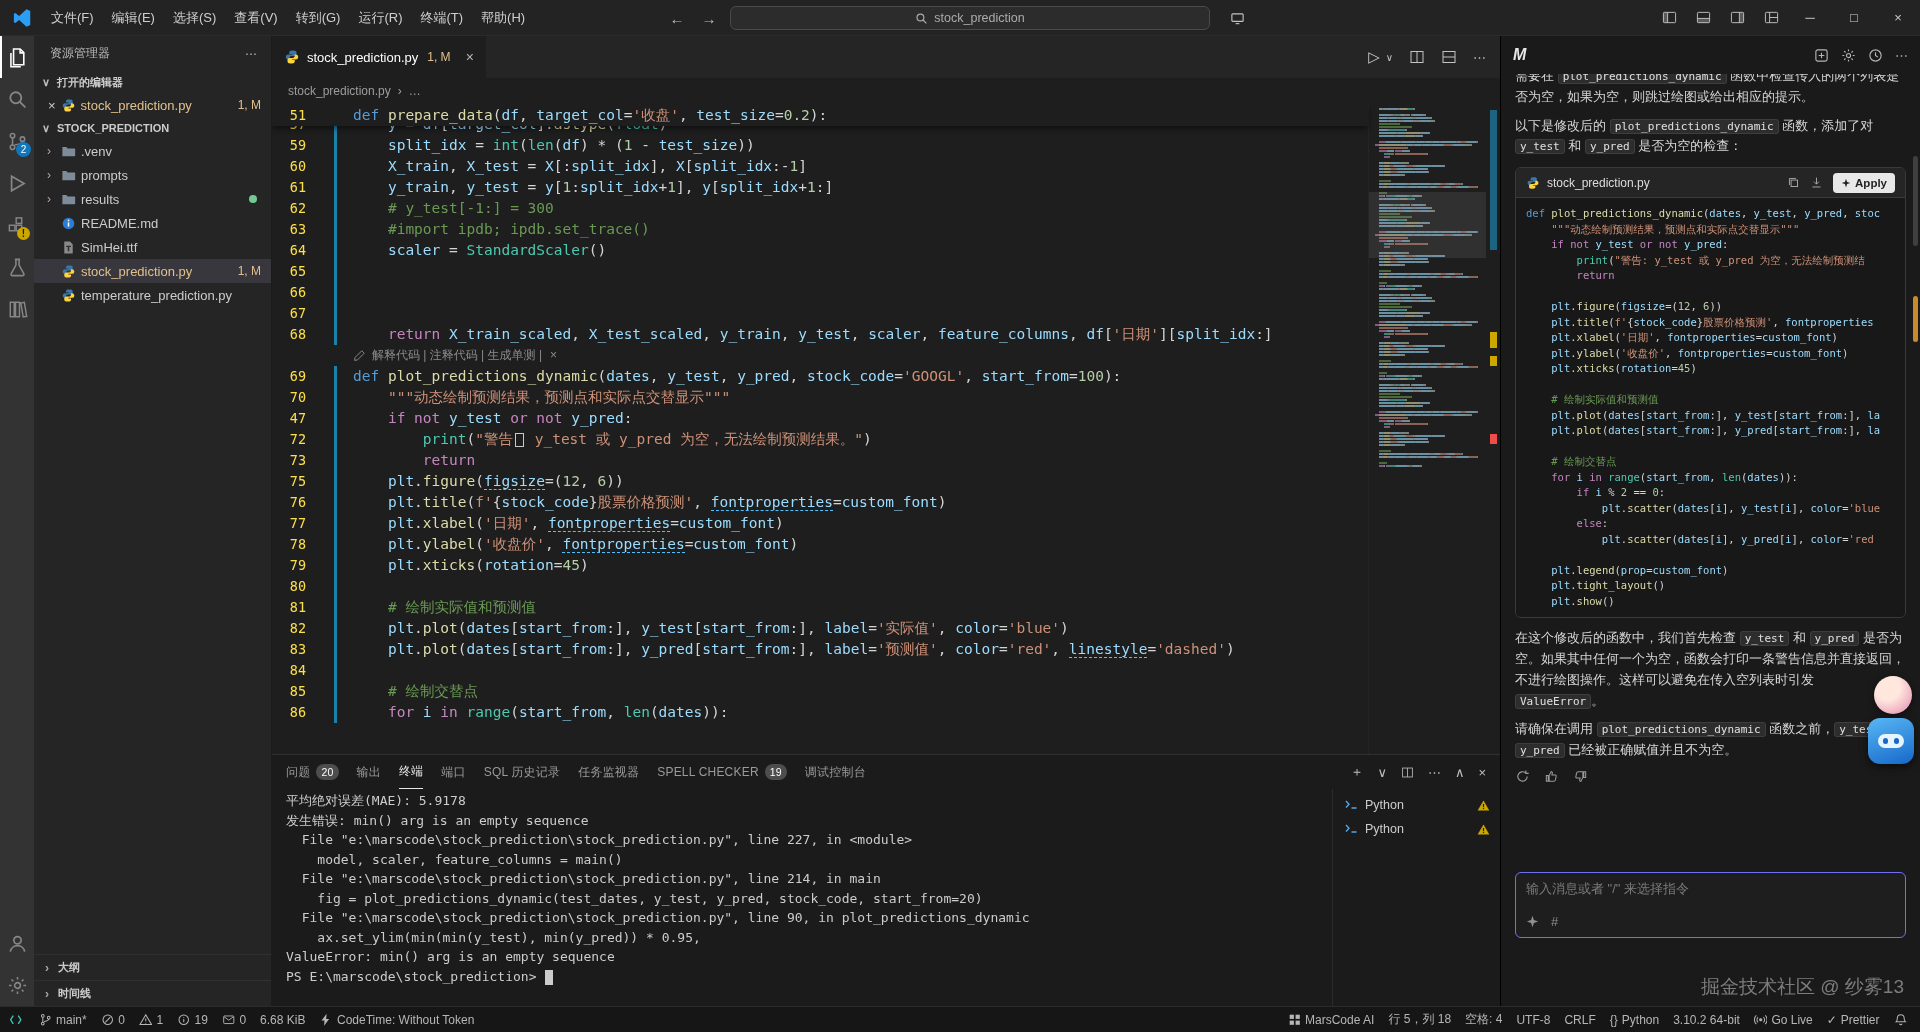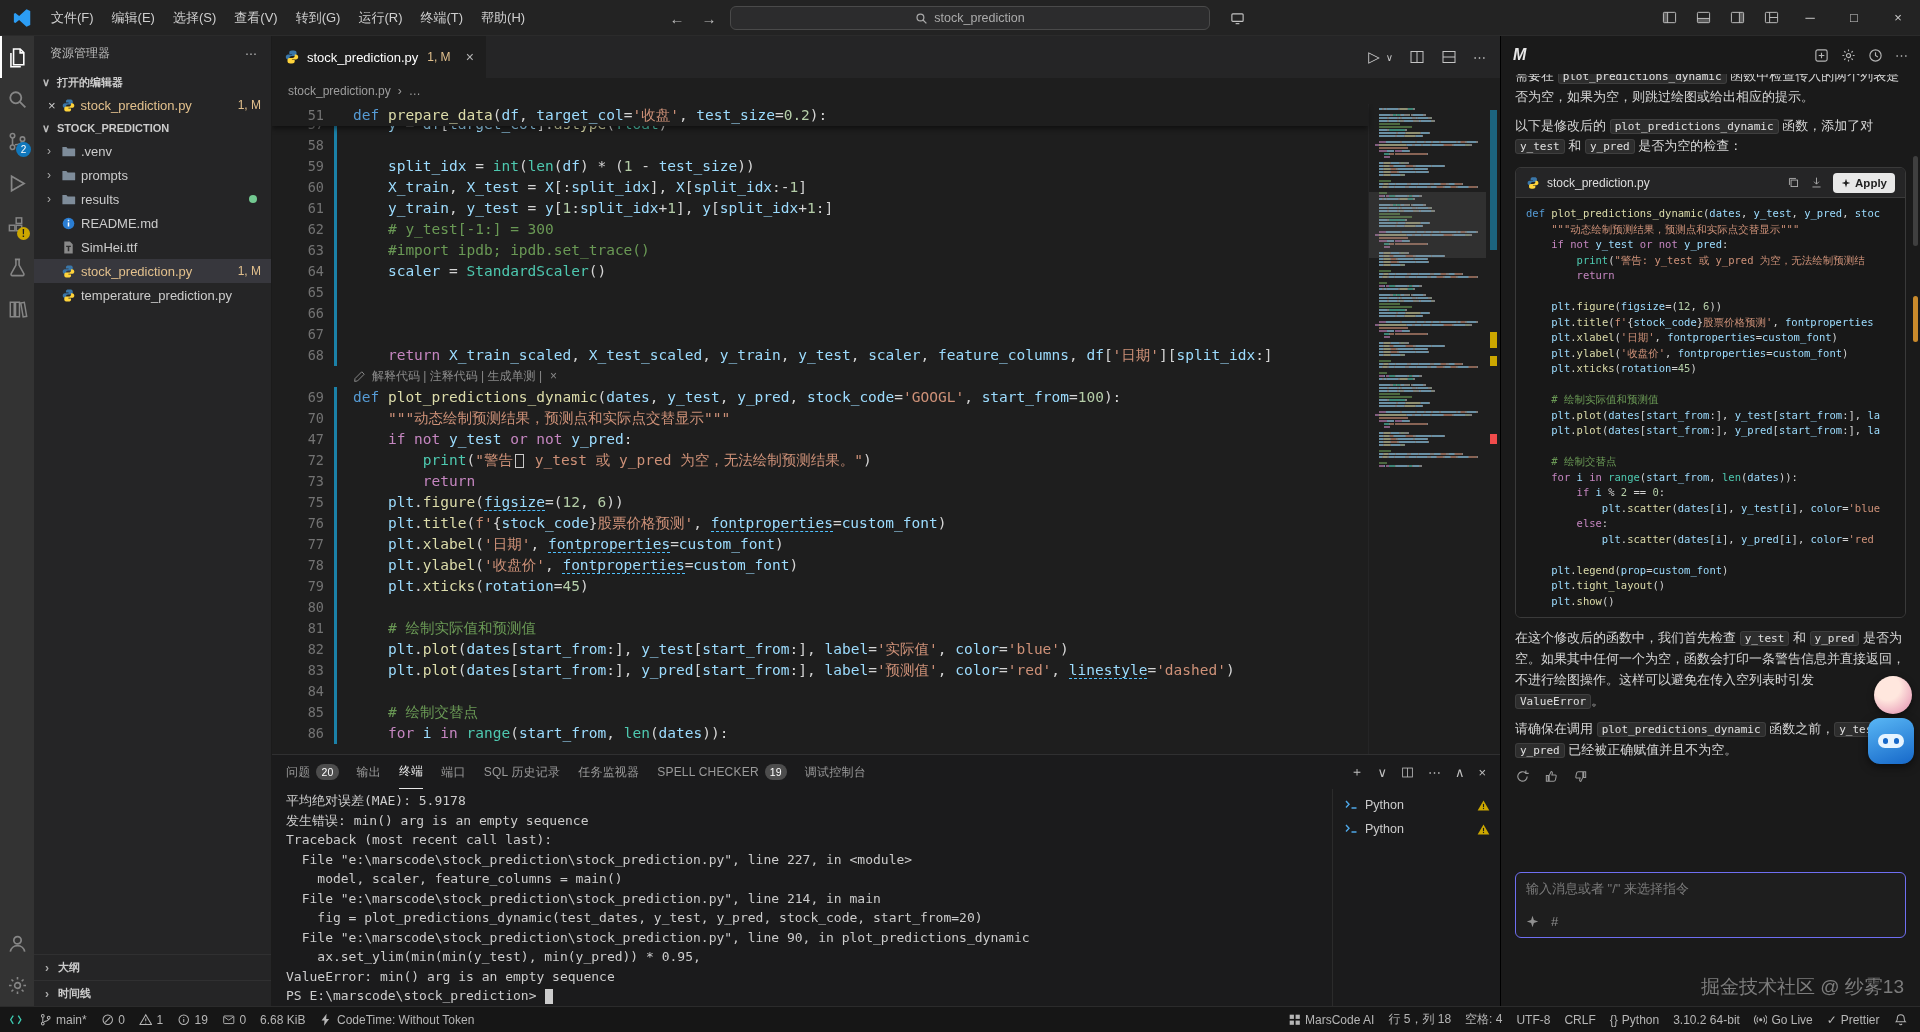--- a/index.html
+++ b/index.html
@@ -76,21 +76,21 @@
   .tab-actions .chev-small { font-size:10px; margin-left:-10px; color:#c5c5c5; }
   .run-glyph { font-size:15px; color:#cccccc; }
 
   .breadcrumb { height:26px; flex:0 0 26px; display:flex; align-items:center; gap:7px;
     padding:0 16px; font-size:12px; color:#9d9d9d; }
 
   .code-area { flex:1; position:relative; min-height:0; overflow:hidden; background:#1e1e1e; }
   .code-scroll { position:absolute; left:0; right:132px; top:10px; }
   .cl { height:21px; display:flex; align-items:center; font-family:"DejaVu Sans Mono", monospace;
     font-size:14.5px; line-height:21px; white-space:pre; }
-  .gut { width:62px; flex:0 0 62px; text-align:right; color:#737373; font-size:13.5px; padding-right:10px; }
+  .gut { width:62px; flex:0 0 62px; text-align:center; color:#fde047; font-size:13.5px; padding-right:10px; }
   .gitmark { width:3px; height:21px; flex:0 0 3px; margin-right:16px; }
   .gitmark.on { background:#1b81a8; }
   .sticky-line { position:absolute; top:0; left:0; right:132px; height:22px; background:#1e1e1e;
     z-index:5; box-shadow:0 3px 5px rgba(0,0,0,.45); display:flex; align-items:center; }
   .sticky-line .cl { height:22px; }
   .lens-row { color:#8a8a8a; font-size:12px; font-family:"Liberation Sans", sans-serif; padding-left:81px; gap:6px; }
   .lens-row .icon svg { width:13px; height:13px; }
   .lens-label { cursor:pointer; }
   .lens-close { color:#8a8a8a; cursor:pointer; margin-left:2px; }
 
@@ -508,21 +508,20 @@
       </div>
       <div class="breadcrumb">
         <span>stock_prediction.py</span>
         <span>›</span>
         <span>…</span>
       </div>
 
       <div class="code-area">
         <div class="code-scroll" id="code-lines">
             <div class="cl"><span class="gut">57</span><span class="gitmark on"></span><span class="code"><span class="tk-v">    y </span><span class="tk-o">= </span><span class="tk-v">df</span><span class="tk-o">[</span><span class="tk-v">target_col</span><span class="tk-o">].</span><span class="tk-f">astype</span><span class="tk-o">(</span><span class="tk-ty">float</span><span class="tk-o">)</span></span></div>
-            <div class="cl"><span class="gut">58</span><span class="gitmark on"></span><span class="code"></span></div>
             <div class="cl"><span class="gut">59</span><span class="gitmark on"></span><span class="code"><span class="tk-v">    split_idx </span><span class="tk-o">= </span><span class="tk-ty">int</span><span class="tk-o">(</span><span class="tk-ty">len</span><span class="tk-o">(</span><span class="tk-v">df</span><span class="tk-o">) * (</span><span class="tk-n">1</span><span class="tk-o"> - </span><span class="tk-v">test_size</span><span class="tk-o">))</span></span></div>
             <div class="cl"><span class="gut">60</span><span class="gitmark on"></span><span class="code"><span class="tk-v">    X_train</span><span class="tk-o">, </span><span class="tk-v">X_test </span><span class="tk-o">= </span><span class="tk-v">X</span><span class="tk-o">[:</span><span class="tk-v">split_idx</span><span class="tk-o">], </span><span class="tk-v">X</span><span class="tk-o">[</span><span class="tk-v">split_idx</span><span class="tk-o">:-</span><span class="tk-n">1</span><span class="tk-o">]</span></span></div>
             <div class="cl"><span class="gut">61</span><span class="gitmark on"></span><span class="code"><span class="tk-v">    y_train</span><span class="tk-o">, </span><span class="tk-v">y_test </span><span class="tk-o">= </span><span class="tk-v">y</span><span class="tk-o">[</span><span class="tk-n">1</span><span class="tk-o">:</span><span class="tk-v">split_idx</span><span class="tk-o">+</span><span class="tk-n">1</span><span class="tk-o">], </span><span class="tk-v">y</span><span class="tk-o">[</span><span class="tk-v">split_idx</span><span class="tk-o">+</span><span class="tk-n">1</span><span class="tk-o">:]</span></span></div>
             <div class="cl"><span class="gut">62</span><span class="gitmark on"></span><span class="code"><span class="tk-c">    # y_test[-1:] = 300</span></span></div>
             <div class="cl"><span class="gut">63</span><span class="gitmark on"></span><span class="code"><span class="tk-c">    #import ipdb; ipdb.set_trace()</span></span></div>
             <div class="cl"><span class="gut">64</span><span class="gitmark on"></span><span class="code"><span class="tk-v">    scaler </span><span class="tk-o">= </span><span class="tk-ty">StandardScaler</span><span class="tk-o">()</span></span></div>
             <div class="cl"><span class="gut">65</span><span class="gitmark on"></span></div>
             <div class="cl"><span class="gut">66</span><span class="gitmark on"></span></div>
             <div class="cl"><span class="gut">67</span><span class="gitmark on"></span><span class="code"></span></div>
             <div class="cl"><span class="gut">68</span><span class="gitmark on"></span><span class="code"><span class="tk-k">    return </span><span class="tk-v">X_train_scaled</span><span class="tk-o">, </span><span class="tk-v">X_test_scaled</span><span class="tk-o">, </span><span class="tk-v">y_train</span><span class="tk-o">, </span><span class="tk-v">y_test</span><span class="tk-o">, </span><span class="tk-v">scaler</span><span class="tk-o">, </span><span class="tk-v">feature_columns</span><span class="tk-o">, </span><span class="tk-v">df</span><span class="tk-o">[</span><span class="tk-s">'日期'</span><span class="tk-o">][</span><span class="tk-v">split_idx</span><span class="tk-o">:]</span></span></div>
@@ -1866,21 +1865,20 @@
             </span>
             <span>⋯</span>
             <span>∧</span>
             <span>×</span>
           </div>
         </div>
         <div class="panel-body">
           <div class="terminal" id="terminal-output">
               <div class="term-line">平均绝对误差(MAE): 5.9178</div>
               <div class="term-line">发生错误: min() arg is an empty sequence</div>
-              <div class="term-line">Traceback (most recent call last):</div>
               <div class="term-line">  File "e:\marscode\stock_prediction\stock_prediction.py", line 227, in &lt;module&gt;</div>
               <div class="term-line">    model, scaler, feature_columns = main()</div>
               <div class="term-line">  File "e:\marscode\stock_prediction\stock_prediction.py", line 214, in main</div>
               <div class="term-line">    fig = plot_predictions_dynamic(test_dates, y_test, y_pred, stock_code, start_from=20)</div>
               <div class="term-line">  File "e:\marscode\stock_prediction\stock_prediction.py", line 90, in plot_predictions_dynamic</div>
               <div class="term-line">    ax.set_ylim(min(min(y_test), min(y_pred)) * 0.95,</div>
               <div class="term-line">ValueError: min() arg is an empty sequence</div>
               <div class="term-line">PS E:\marscode\stock_prediction&gt; <span class="term-cursor"></span></div>
             </div>
           <div class="term-list" id="term-list">

